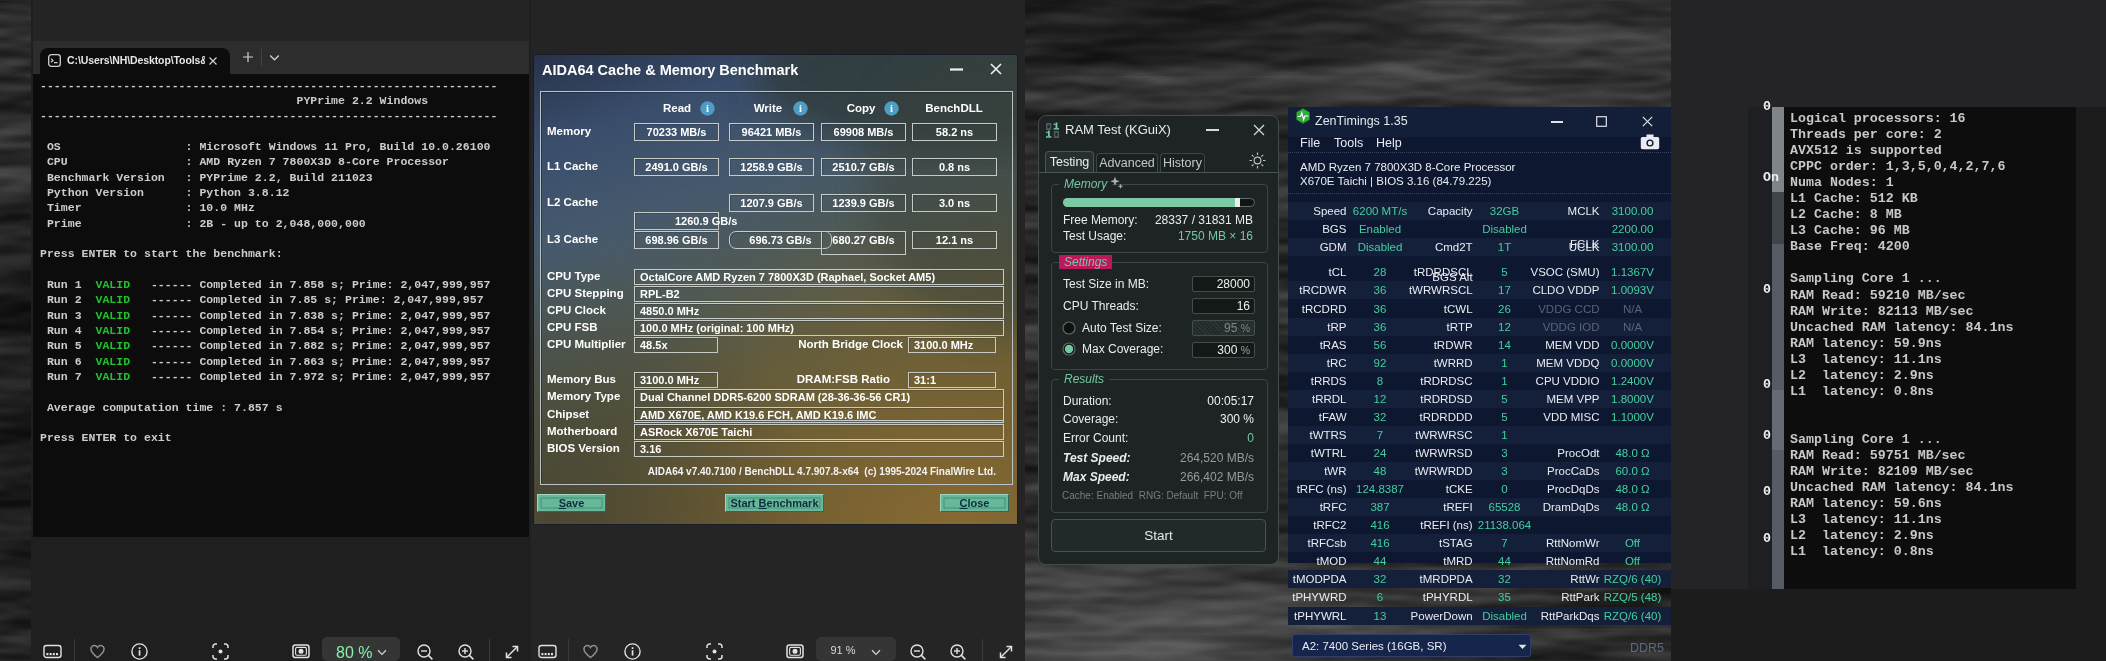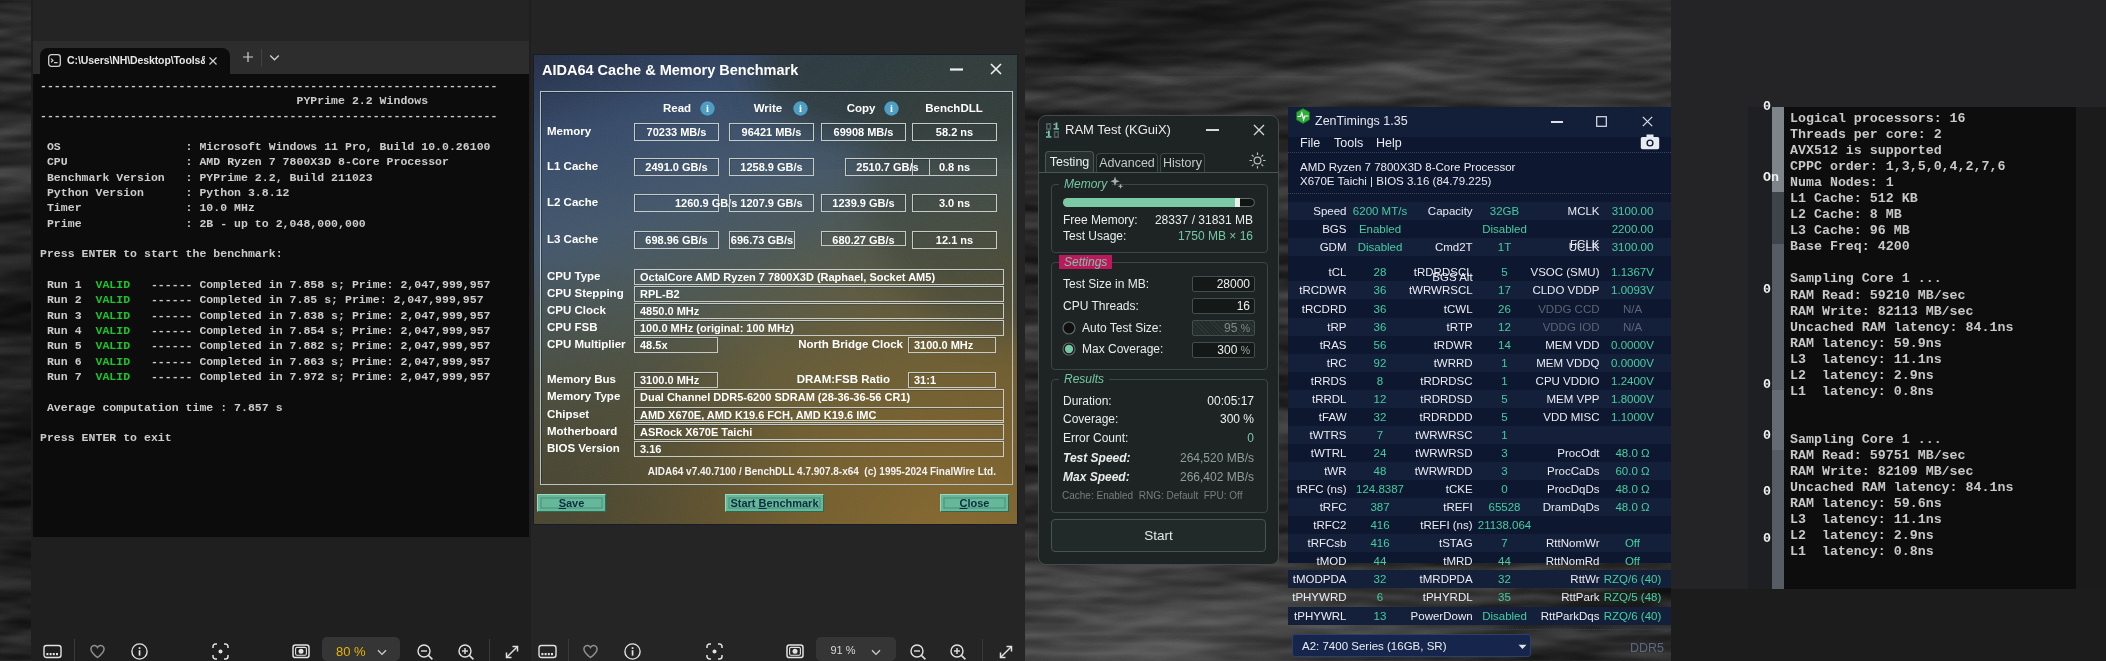--- a/index.html
+++ b/index.html
@@ -169,31 +169,31 @@
           </svg>
           <span class="albl" style="left:420px;top:47px;transform:translateX(-50%)">BenchDLL</span>
           <span class="albl" style="left:13px;top:70px">Memory</span>
           <div class="abox" style="left:100px;top:68px;width:85px;height:18px;text-align:center;line-height:16px;">70233 MB/s</div>
           <div class="abox" style="left:195px;top:68px;width:85px;height:18px;text-align:center;line-height:16px;">96421 MB/s</div>
           <div class="abox" style="left:287px;top:68px;width:85px;height:18px;text-align:center;line-height:16px;">69908 MB/s</div>
           <div class="abox" style="left:378px;top:68px;width:85px;height:18px;text-align:center;line-height:16px;">58.2 ns</div>
           <span class="albl" style="left:13px;top:105px">L1 Cache</span>
           <div class="abox" style="left:100px;top:103px;width:85px;height:18px;text-align:center;line-height:16px;">2491.0 GB/s</div>
           <div class="abox" style="left:195px;top:103px;width:85px;height:18px;text-align:center;line-height:16px;">1258.9 GB/s</div>
-          <div class="abox" style="left:287px;top:103px;width:85px;height:18px;text-align:center;line-height:16px;margin-left:24px;">2510.7 GB/s</div>
+          <div class="abox" style="left:287px;top:103px;width:85px;height:18px;text-align:center;line-height:16px;">2510.7 GB/s</div>
           <div class="abox" style="left:378px;top:103px;width:85px;height:18px;text-align:center;line-height:16px;">0.8 ns</div>
           <span class="albl" style="left:13px;top:141px">L2 Cache</span>
-          <div class="abox" style="left:100px;top:139px;width:85px;height:18px;text-align:center;line-height:16px;padding-left:40px;">1260.9 GB/s</div>
+          <div class="abox" style="left:100px;top:157px;width:85px;height:18px;text-align:center;line-height:16px;padding-left:40px;">1260.9 GB/s</div>
           <div class="abox" style="left:195px;top:139px;width:85px;height:18px;text-align:center;line-height:16px;">1207.9 GB/s</div>
           <div class="abox" style="left:287px;top:139px;width:85px;height:18px;text-align:center;line-height:16px;">1239.9 GB/s</div>
           <div class="abox" style="left:378px;top:139px;width:85px;height:18px;text-align:center;line-height:16px;">3.0 ns</div>
           <span class="albl" style="left:13px;top:178px">L3 Cache</span>
           <div class="abox" style="left:100px;top:176px;width:85px;height:18px;text-align:center;line-height:16px;">698.96 GB/s</div>
-          <div class="abox" style="left:195px;top:176px;width:66px;height:18px;text-align:center;line-height:16px;">696.73 GB/s</div>
-          <div class="abox" style="left:287px;top:176px;width:85px;height:15px;text-align:center;line-height:16px;">680.27 GB/s</div>
+          <div class="abox" style="left:195px;top:176px;width:103px;height:18px;text-align:center;line-height:16px;border-radius:7px;">696.73 GB/s</div>
+          <div class="abox" style="left:287px;top:176px;width:85px;height:24px;text-align:center;line-height:16px;">680.27 GB/s</div>
           <div class="abox" style="left:378px;top:176px;width:85px;height:18px;text-align:center;line-height:16px;">12.1 ns</div>
           <span class="albl" style="left:13px;top:214.5px">CPU Type</span>
           <div class="abox" style="left:100px;top:213.5px;width:370px;height:16px;line-height:14px;padding-left:5px;">OctalCore AMD Ryzen 7 7800X3D  (Raphael, Socket AM5)</div>
           <span class="albl" style="left:13px;top:231.5px">CPU Stepping</span>
           <div class="abox" style="left:100px;top:230.5px;width:370px;height:16px;line-height:14px;padding-left:5px;">RPL-B2</div>
           <span class="albl" style="left:13px;top:248.5px">CPU Clock</span>
           <div class="abox" style="left:100px;top:247.5px;width:370px;height:16px;line-height:14px;padding-left:5px;">4850.0 MHz</div>
           <span class="albl" style="left:13px;top:265.5px">CPU FSB</span>
           <div class="abox" style="left:100px;top:264.5px;width:370px;height:16px;line-height:14px;padding-left:5px;">100.0 MHz  (original: 100 MHz)</div>
           <span class="albl" style="left:13px;top:283px">CPU Multiplier</span>
@@ -554,21 +554,21 @@
         <path d="M16 12 V13.5 A2.5 2.5 0 0 1 13.5 16 H12" fill="none" stroke="#e2e2e2" stroke-width="1.5"></path>
         <path d="M5 16 H3.5 A2.5 2.5 0 0 1 1 13.5 V12" fill="none" stroke="#e2e2e2" stroke-width="1.5"></path>
         <circle cx="8.5" cy="8.5" r="2" fill="#e2e2e2"></circle>
       </svg>
       <svg class="abs" style="left:292px;top:644.1px" width="18" height="15" viewBox="0 0 18 15">
         <rect x="1" y="1" width="16" height="12.6" rx="2.4" fill="none" stroke="#e2e2e2" stroke-width="1.5"></rect>
         <rect x="3.6" y="3.4" width="10.8" height="7.8" rx="1.4" fill="none" stroke="#e2e2e2" stroke-width="1.1"></rect>
         <circle cx="9" cy="7.3" r="2.5" fill="#e2e2e2"></circle>
       </svg>
       <div class="abs" style="left:322px;top:637px;width:78px;height:24px;background:#353535;border-radius:5px;"></div>
-      <span class="abs" style="left:336px;top:644px;font-size:13px;color:#eab308;">80 %</span>
+      <span class="abs" style="left:336px;top:644px;font-size:16px;color:#86efac;">80 %</span>
       <svg class="abs" style="left:377px;top:648.5px" width="10" height="7" viewBox="0 0 10 7">
         <path d="M1 1.2 L5 5.4 L9 1.2" stroke="#cfcfcf" stroke-width="1.3" fill="none"></path>
       </svg>
       <svg class="abs" style="left:416.9px;top:643.6px" width="16" height="16" viewBox="0 0 16 16">
         <circle cx="7" cy="7" r="6" fill="none" stroke="#e2e2e2" stroke-width="1.4"></circle>
         <path d="M11.4 11.4 L15.4 15.4" stroke="#e2e2e2" stroke-width="1.5"></path>
         <path d="M4 7 H10" stroke="#e2e2e2" stroke-width="1.4"></path>
       </svg>
       <svg class="abs" style="left:458.1px;top:643.6px" width="16" height="16" viewBox="0 0 16 16">
         <circle cx="7" cy="7" r="6" fill="none" stroke="#e2e2e2" stroke-width="1.4"></circle>

